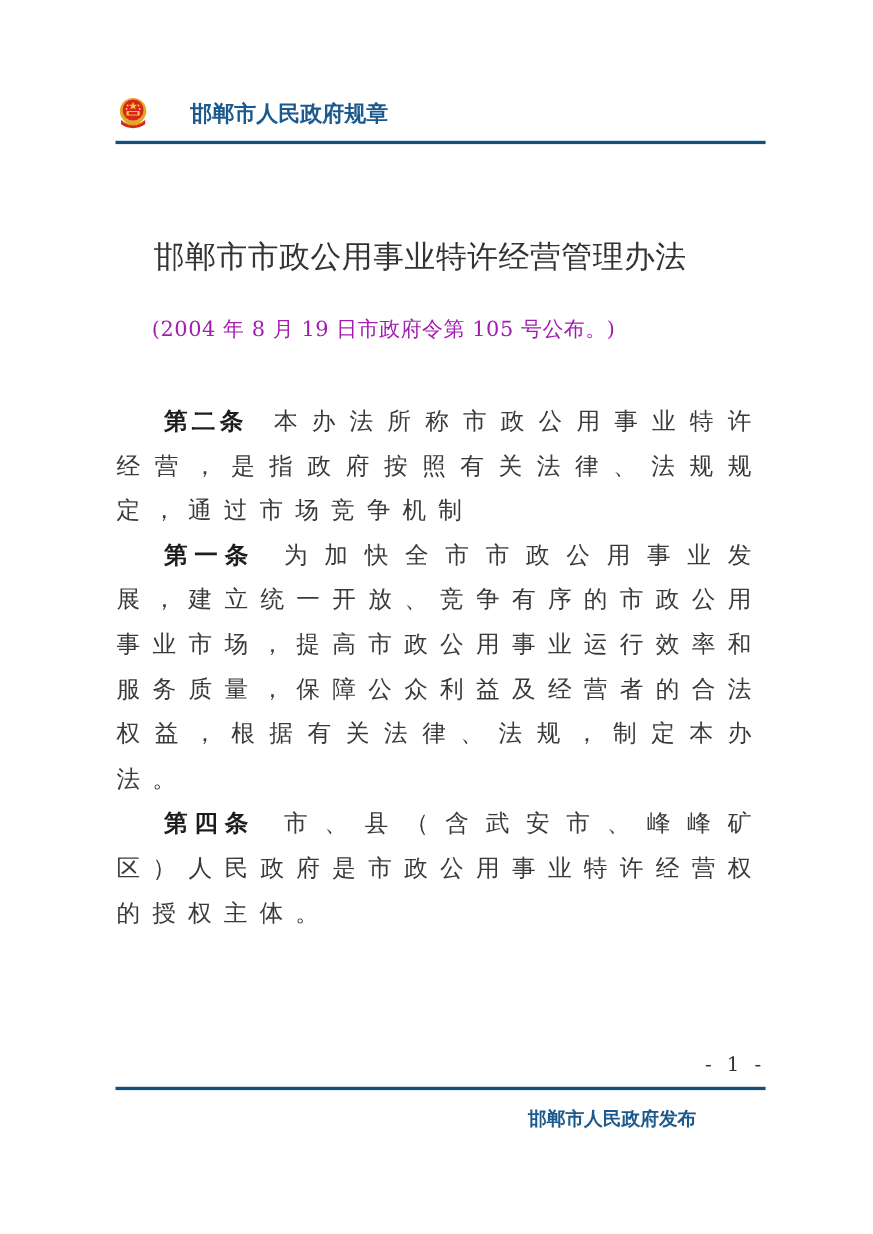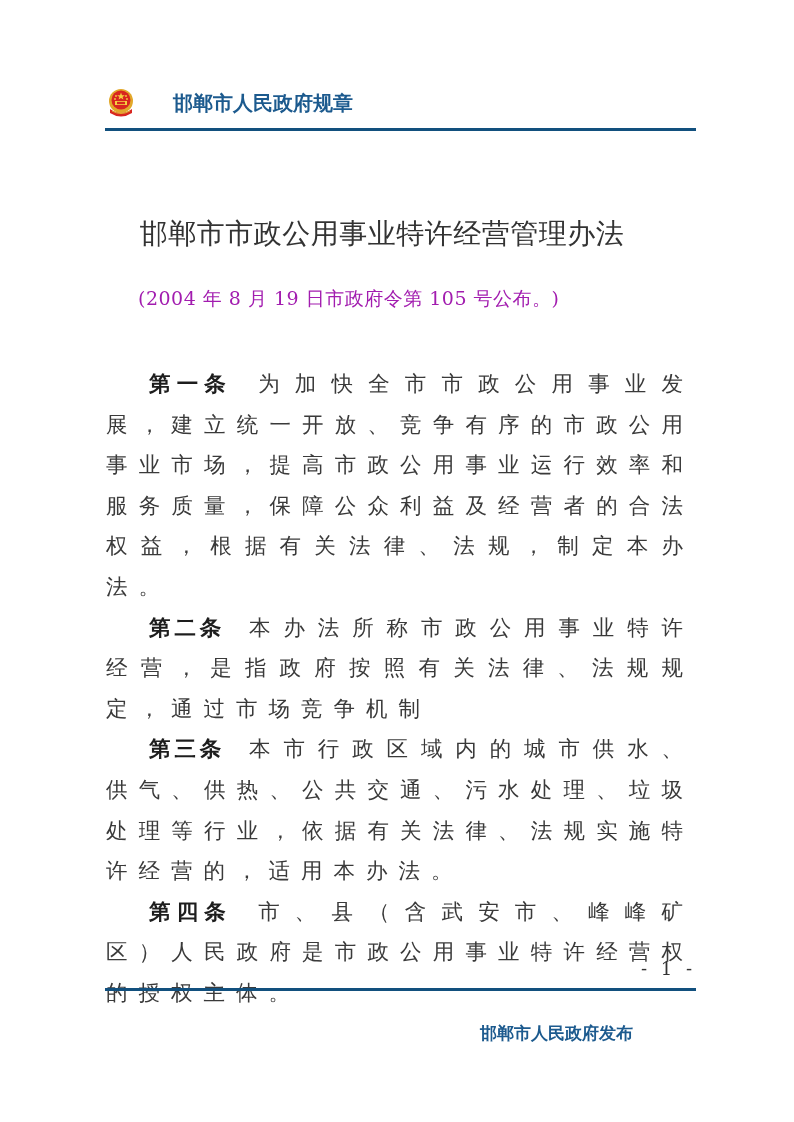--- a/index.html
+++ b/index.html
@@ -110,21 +110,20 @@
     }
     .footer-publisher {
       position: absolute;
       left: 480px;
       top: 1006px;
       font-family: "DejaVu Serif", "Liberation Serif", serif;
       font-weight: bold;
       font-size: 17px;
       color: #1c5a8e;
       white-space: nowrap;
-      margin-top: 16px;
     }
   </style>
 </head>
 <body>
 
 <div class="header">
   <span class="emblem">
     <svg width="30" height="32" viewBox="0 0 30 32">
       <circle cx="15" cy="14" r="12" fill="#e2a82a"></circle>
       <circle cx="15" cy="13" r="9.5" fill="#d8261f"></circle>
@@ -143,27 +142,24 @@
 </div>
 
 <div class="rule top"></div>
 
 <h1 class="doc-title">邯郸市市政公用事业特许经营管理办法</h1>
 
 <div class="promulgation">(2004 年 8 月 19 日市政府令第 105 号公布。)</div>
 
 <div class="body-text">
   <p class="para">
-    <span class="art-label">第一条</span><span class="art-gap"></span><span>为加快全市市政公用事业发展，建立统一开放、竞争有序的市政公用事业市场，提高市政公用事业运行效率和服务质量，保障公众利益及经营者的合法权益，根据有关法律、法规，制定本办法。</span>
-  </p>
-  <p class="para">
     <span class="art-label">第二条</span><span class="art-gap"></span><span>本办法所称市政公用事业特许经营，是指政府按照有关法律、法规规定，通过市场竞争机制</span>
   </p>
   <p class="para">
-    <span class="art-label">第三条</span><span class="art-gap"></span><span>本市行政区域内的城市供水、供气、供热、公共交通、污水处理、垃圾处理等行业，依据有关法律、法规实施特许经营的，适用本办法。</span>
+    <span class="art-label">第一条</span><span class="art-gap"></span><span>为加快全市市政公用事业发展，建立统一开放、竞争有序的市政公用事业市场，提高市政公用事业运行效率和服务质量，保障公众利益及经营者的合法权益，根据有关法律、法规，制定本办法。</span>
   </p>
   <p class="para">
     <span class="art-label">第四条</span><span class="art-gap"></span><span>市、县（含武安市、峰峰矿区）人民政府是市政公用事业特许经营权的授权主体。</span>
   </p>
 </div>
 
 <div class="page-number">- 1 -</div>
 
 <div class="rule bottom"></div>
 

